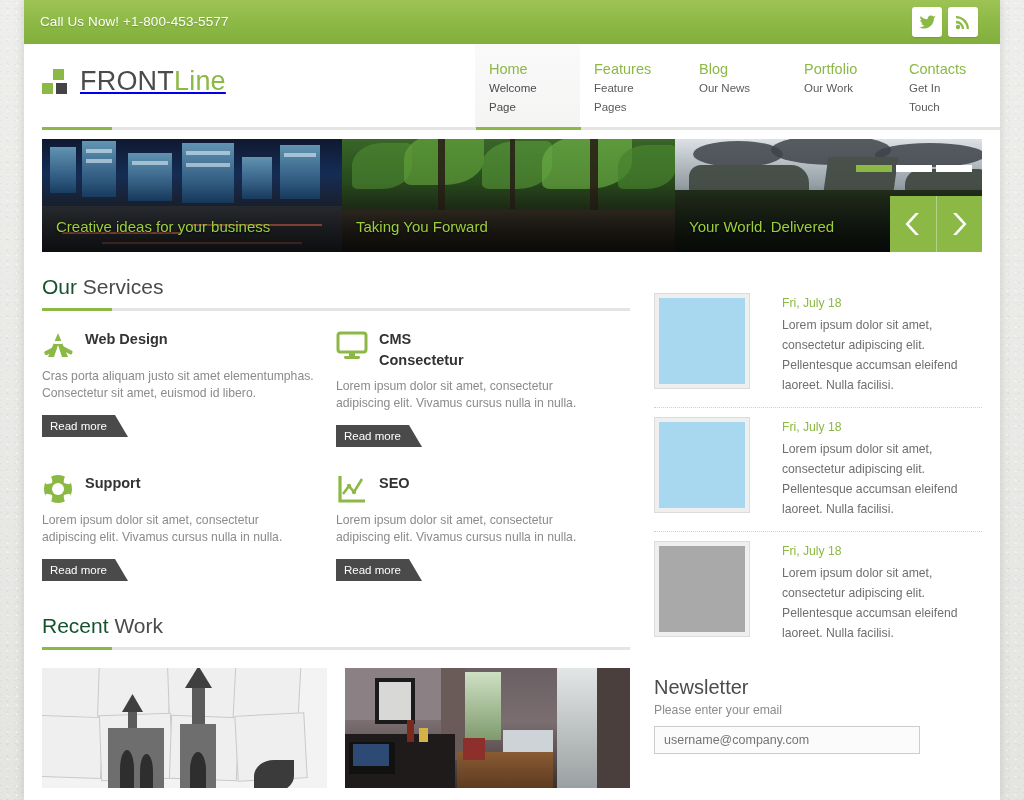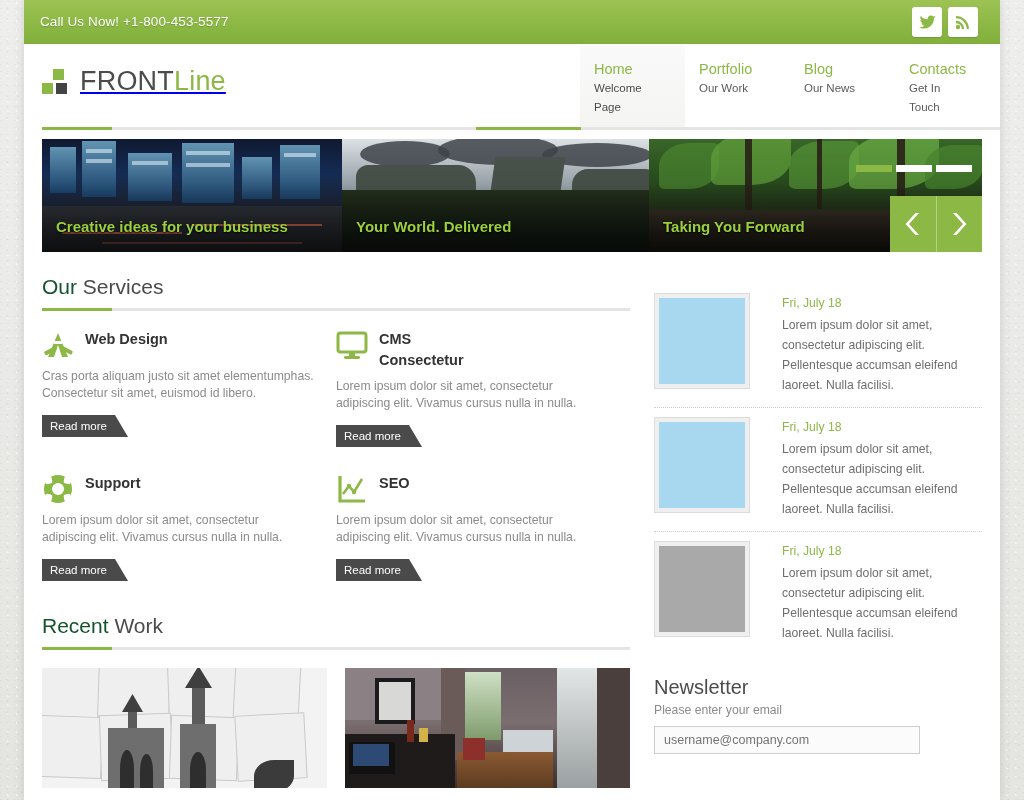--- a/index.html
+++ b/index.html
@@ -67,21 +67,21 @@
   .head-rule .green { position:absolute; left:0; top:0; width:70px; height:3px; background:#8cb845; }
   .nav-active-bar { position:absolute; bottom:0; height:3px; background:#8cb845; }
 
   
   .slider { position:relative; left:18px; width:940px; height:113px; margin-top:9px; overflow:hidden; }
   .slides { display:flex; height:113px; }
   .slide { position:relative; height:113px; overflow:hidden; flex:0 0 auto; }
   .s1 { width:300px; } .s2 { width:307px; } .s3 { width:333px; }
   .slide .cap {
     position:absolute; left:14px; bottom:17px; z-index:3;
-    color:#9ccf3c; font-size:15px; font-weight:bold;
+    color:#9ccf3c; font-size:15px; font-weight:normal;
     text-shadow:0 1px 2px rgba(0,0,0,.85);
   }
   .slide .shade {
     position:absolute; inset:0; z-index:2;
     background:linear-gradient(180deg, rgba(0,0,0,.05) 0%, rgba(0,0,0,.10) 40%, rgba(0,0,0,.55) 100%);
   }
   .art { position:absolute; inset:0; }
 
   
   .city { background:linear-gradient(180deg,#101a33 0%,#16305c 30%,#20283a 60%,#2a2a2e 100%); }
@@ -262,26 +262,30 @@
           <span class="a">FRONT</span><span class="b">Line</span>
         </span>
       </a>
 
       <div class="nav">
         <a class="nav-item active" href="#">
           <span class="t1">Home</span>
           <span class="t2">Welcome Page</span>
         </a>
         <a class="nav-item" href="#">
-          <span class="t1">Portfolio</span>
-          <span class="t2">Our Work</span>
+          <span class="t1">Features</span>
+          <span class="t2">Feature Pages</span>
         </a>
         <a class="nav-item" href="#">
           <span class="t1">Blog</span>
           <span class="t2">Our News</span>
+        </a>
+        <a class="nav-item" href="#">
+          <span class="t1">Portfolio</span>
+          <span class="t2">Our Work</span>
         </a>
         <a class="nav-item" href="#">
           <span class="t1">Contacts</span>
           <span class="t2">Get In Touch</span>
         </a>
       </div>
 
       <div class="head-rule">
         <span class="green"></span>
       </div>
@@ -307,49 +311,49 @@
             <span class="w" style="left:242px;top:14px;width:32px;height:4px;"></span>
             <span class="road"></span>
             <span class="streak" style="left:20px;bottom:18px;width:120px;"></span>
             <span class="streak" style="left:150px;bottom:26px;width:130px;"></span>
             <span class="streak" style="left:60px;bottom:8px;width:200px;opacity:.5;"></span>
           </div>
           <div class="shade"></div>
           <div class="cap">Creative ideas for your business</div>
         </div>
 
-        <div class="slide s2">
-          <div class="art mtn">
-            <span class="sky"></span>
-            <span class="cloud" style="left:18px;top:2px;width:90px;height:26px;"></span>
-            <span class="cloud" style="left:96px;top:-4px;width:120px;height:30px;"></span>
-            <span class="cloud" style="left:200px;top:4px;width:110px;height:24px;"></span>
-            <span class="peak" style="left:14px;top:26px;width:120px;height:40px;border-radius:12px 18px 0 0;"></span>
-            <span class="peak" style="left:150px;top:18px;width:70px;height:48px;transform:skewX(-8deg);"></span>
-            <span class="peak" style="left:230px;top:30px;width:80px;height:40px;border-radius:16px 6px 0 0;"></span>
-            <span class="forest"></span>
-          </div>
-          <div class="shade"></div>
-          <div class="cap">Your World. Delivered</div>
-        </div>
-
         <div class="slide s3">
           <div class="art forestart">
             <span class="leaf" style="left:10px;top:4px;width:60px;height:46px;"></span>
             <span class="leaf" style="left:62px;top:-6px;width:80px;height:52px;background:#66a83e;"></span>
             <span class="leaf" style="left:140px;top:2px;width:70px;height:48px;background:#58993a;"></span>
             <span class="leaf" style="left:200px;top:-4px;width:90px;height:54px;background:#6fb447;"></span>
             <span class="leaf" style="left:276px;top:6px;width:58px;height:44px;background:#4d8c31;"></span>
             <span class="trunk" style="left:96px;top:0;width:7px;height:74px;"></span>
             <span class="trunk" style="left:168px;top:0;width:5px;height:70px;"></span>
             <span class="trunk" style="left:248px;top:0;width:8px;height:76px;"></span>
             <span class="ground"></span>
           </div>
           <div class="shade"></div>
           <div class="cap">Taking You Forward</div>
+        </div>
+
+        <div class="slide s2">
+          <div class="art mtn">
+            <span class="sky"></span>
+            <span class="cloud" style="left:18px;top:2px;width:90px;height:26px;"></span>
+            <span class="cloud" style="left:96px;top:-4px;width:120px;height:30px;"></span>
+            <span class="cloud" style="left:200px;top:4px;width:110px;height:24px;"></span>
+            <span class="peak" style="left:14px;top:26px;width:120px;height:40px;border-radius:12px 18px 0 0;"></span>
+            <span class="peak" style="left:150px;top:18px;width:70px;height:48px;transform:skewX(-8deg);"></span>
+            <span class="peak" style="left:230px;top:30px;width:80px;height:40px;border-radius:16px 6px 0 0;"></span>
+            <span class="forest"></span>
+          </div>
+          <div class="shade"></div>
+          <div class="cap">Your World. Delivered</div>
         </div>
       </div>
 
       <div class="pager">
         <i class="on"></i>
         <i></i>
         <i></i>
       </div>
 
       <div class="arrows">

